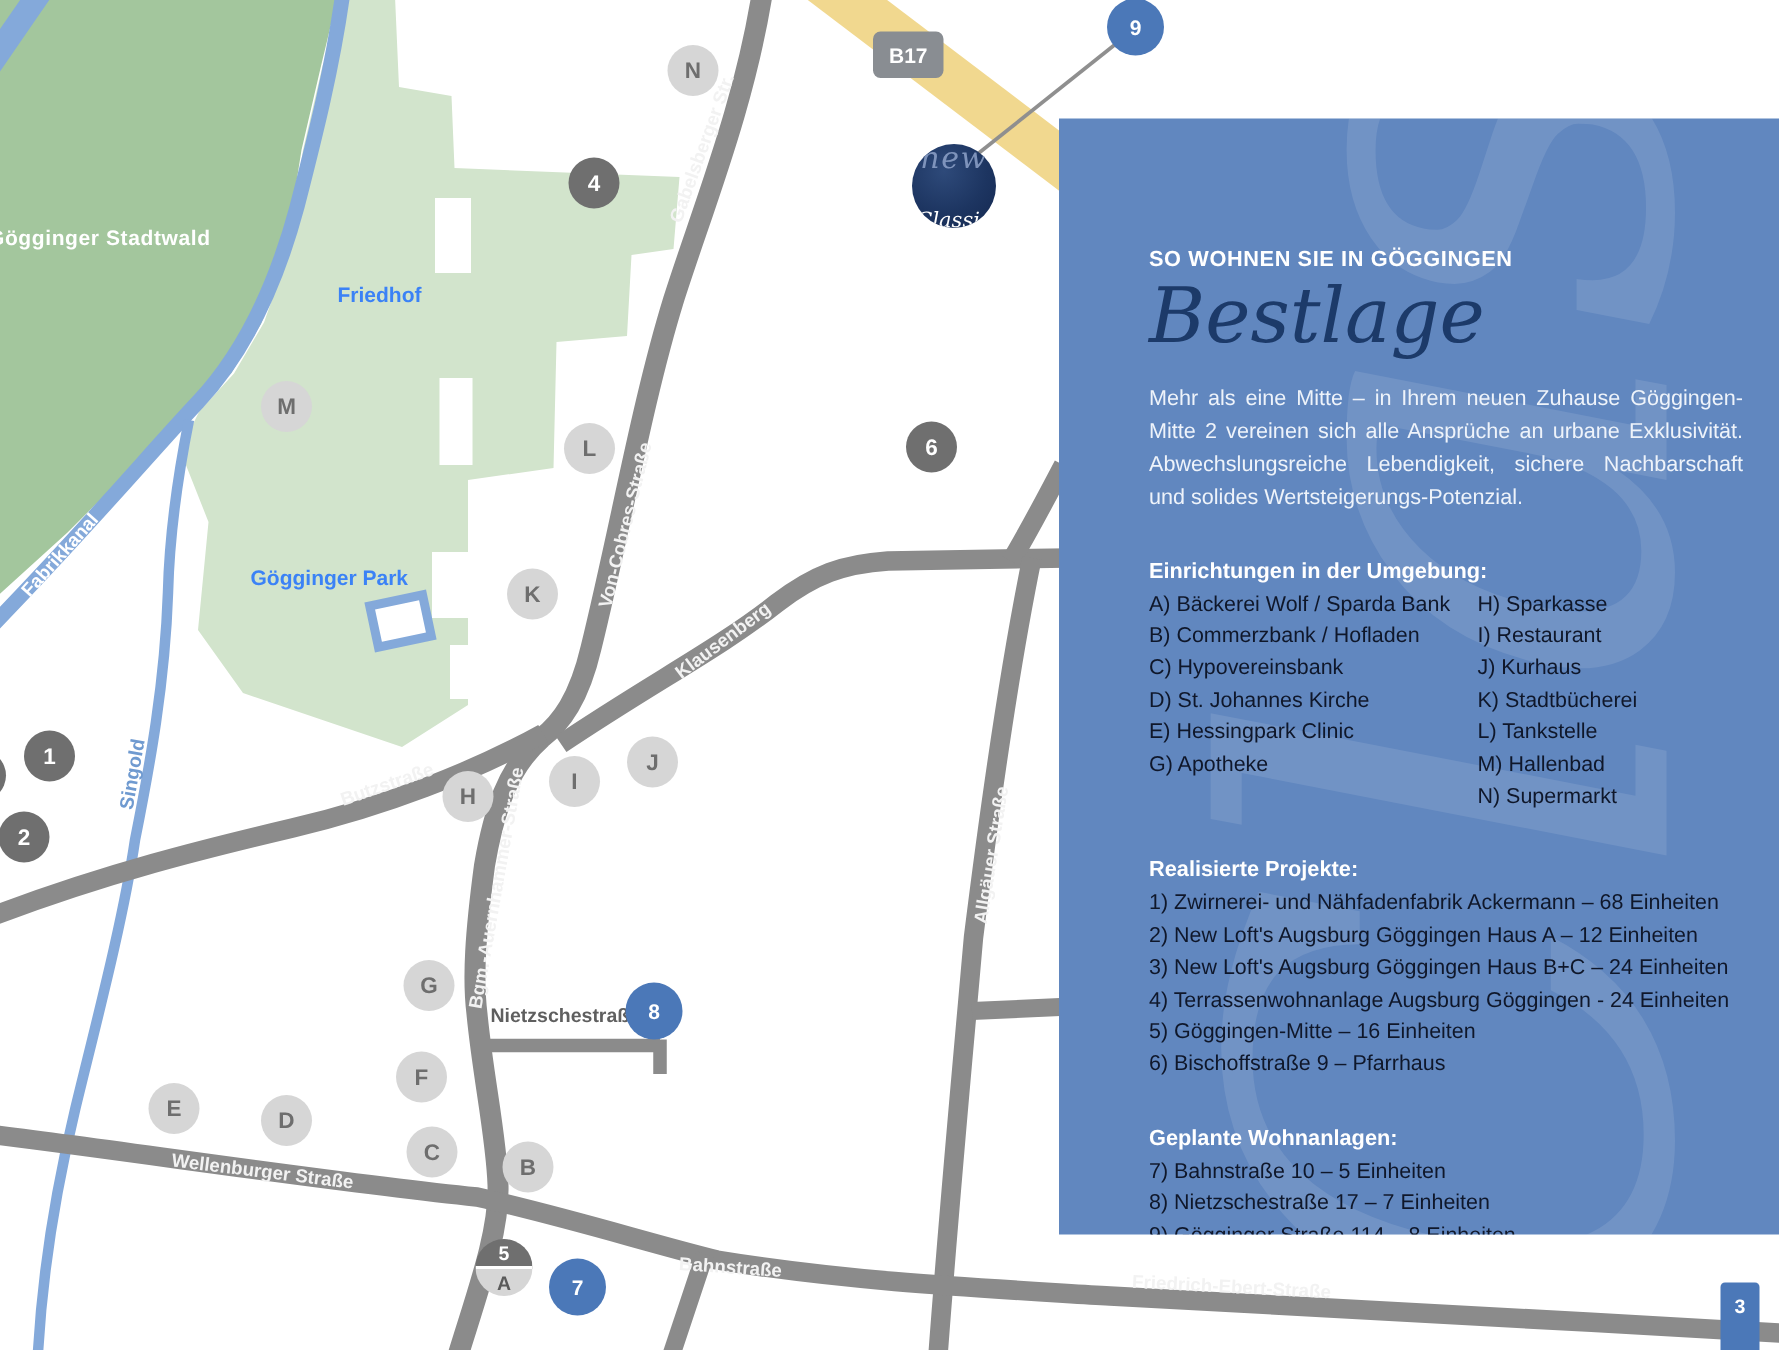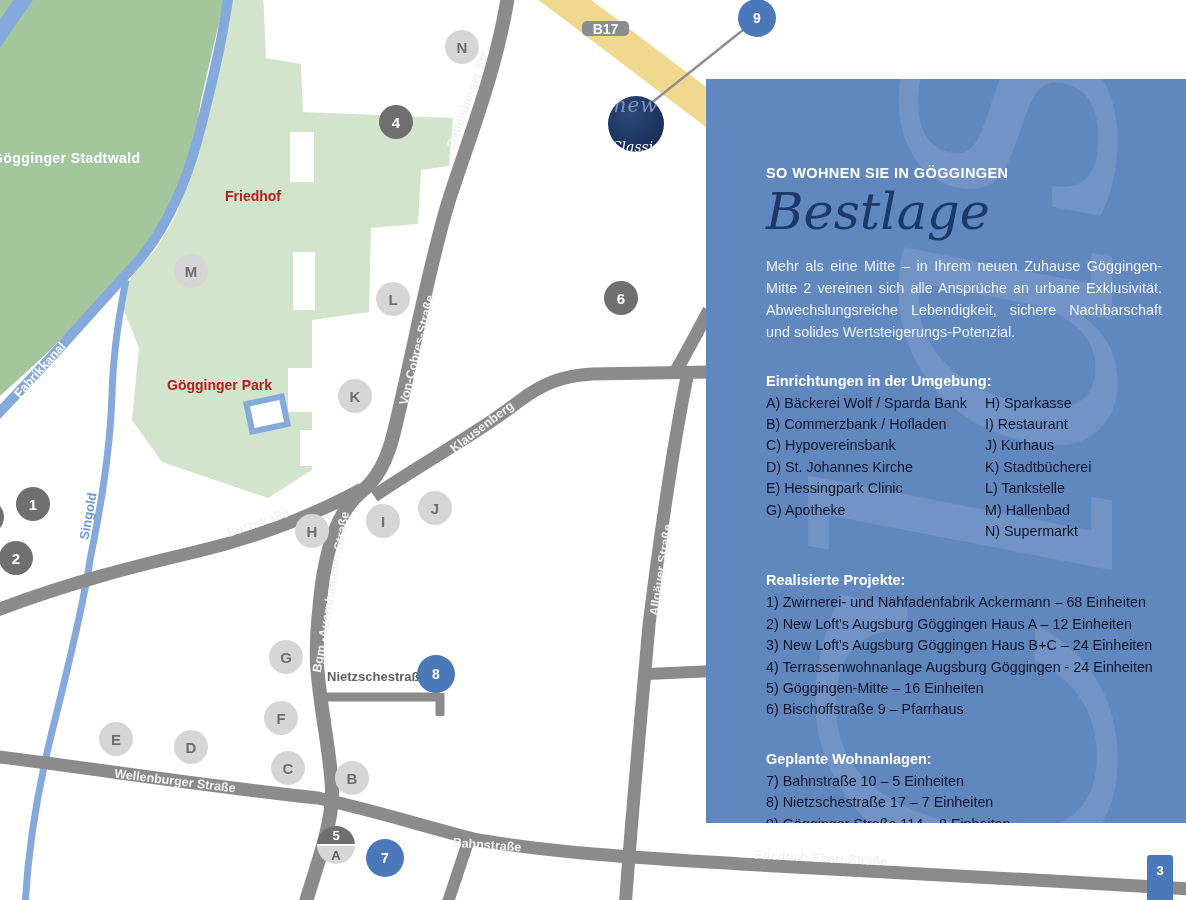--- a/index.html
+++ b/index.html
@@ -2,37 +2,37 @@
 <html><head>
 <meta charset="utf-8">
 <style>
   html,body{margin:0;padding:0;background:#fff;}
   #stage{position:relative;width:1186px;height:900px;overflow:hidden;background:#fff;
          font-family:"Liberation Sans", sans-serif;}
   #mapsvg{position:absolute;left:0;top:0;}
   .lbl{position:absolute;white-space:nowrap;pointer-events:none;}
   .street{font-size:12.5px;font-weight:bold;color:#f2f2f2;transform-origin:center;}
   .rot{transform:translate(-50%,-50%) var(--r);}
-  .area-dark{font-size:14px;font-weight:bold;color:#b91c1c;}
+  .area-dark{font-size:14px;font-weight:bold;color:#3b82f6;}
   .area-light{font-size:14px;font-weight:bold;color:#fff;letter-spacing:.4px;}
   .water-lbl{font-size:12.5px;font-weight:bold;color:#fff;}
   .singold{font-size:13px;font-weight:bold;color:#6f9ad0;}
   .nietz{font-size:13px;font-weight:bold;color:#5f5f5f;}
   .mk{position:absolute;border-radius:50%;display:flex;align-items:center;justify-content:center;
       font-weight:bold;font-size:15px;}
   .mk-lt{width:34px;height:34px;background:#d6d6d6;color:#6e6e6e;}
   .mk-dk{width:34px;height:34px;background:#6f6f6f;color:#fff;}
   .mk-bl{width:38px;height:38px;background:#4b78b8;color:#fff;font-size:14px;}
   .mk-combo{position:absolute;width:38px;height:38px;border-radius:50%;overflow:hidden;
             display:flex;flex-direction:column;}
   .mk-combo .half{flex:1;display:flex;align-items:center;justify-content:center;
                   font-weight:bold;font-size:13px;line-height:1;}
   .mk-combo .h-top{background:#6f6f6f;color:#fff;border-bottom:2px solid #fff;}
   .mk-combo .h-bot{background:#d6d6d6;color:#5a5a5a;}
-  .badge-b17{position:absolute;left:582px;top:21px;width:47px;height:15px;background:#898d92;
+  .badge-b17{position:absolute;left:582px;top:21px;width:47px;height:31px;background:#898d92;
              border-radius:5px;color:#fff;font-weight:bold;font-size:14px;
              display:flex;align-items:center;justify-content:center;}
   .logo{position:absolute;left:608px;top:96px;width:56px;height:56px;border-radius:50%;
         background:radial-gradient(circle at 38% 32%, #2e4a7a 0%, #1d3561 55%, #142850 100%);
         display:flex;flex-direction:column;align-items:center;justify-content:center;overflow:hidden;gap:36px;}
   .logo .l1{font-family:"DejaVu Serif", serif;font-style:italic;font-size:20px;color:#8fa3c9;
             opacity:.85;margin-bottom:-14px;letter-spacing:1px;}
   .logo .l2{font-family:"DejaVu Serif", serif;font-style:italic;font-size:14px;color:#fff;}
   .panel{position:absolute;left:706px;top:79px;width:480px;height:744px;background:#6187bf;
          overflow:hidden;color:#fff;}

